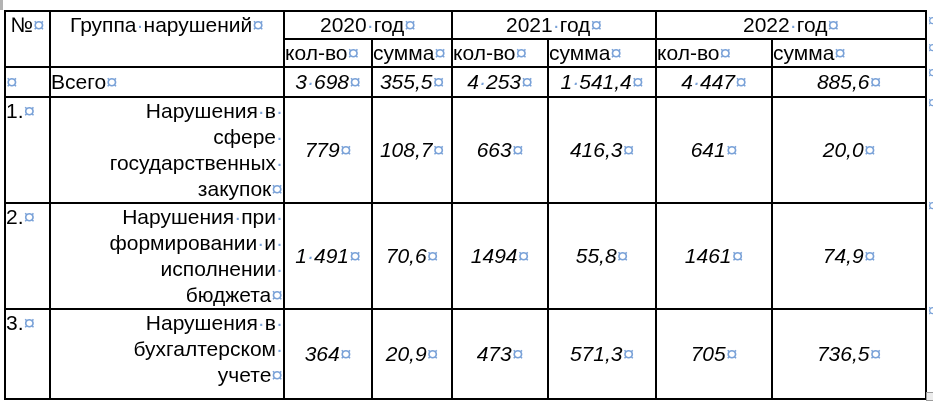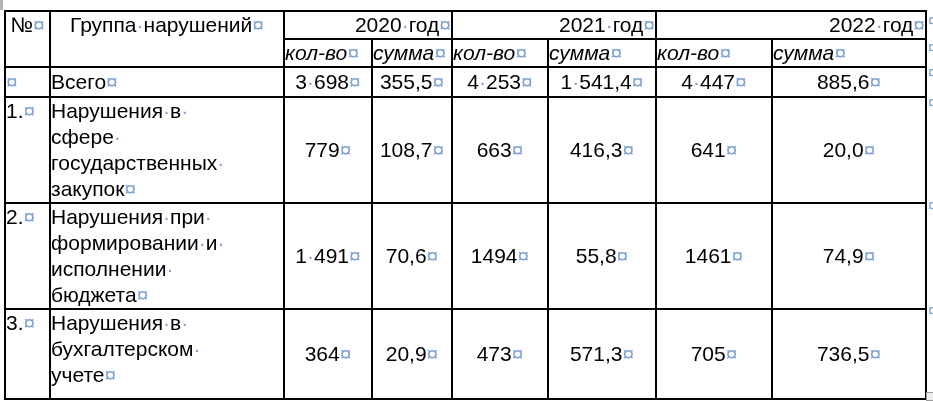--- a/index.html
+++ b/index.html
@@ -7,33 +7,33 @@
               font-family:"Liberation Sans", sans-serif; }
   .page { position:relative; width:933px; height:401px; background:#ffffff; }
 
   table.vt { position:absolute; left:4px; top:10px; width:922px;
              border-collapse:collapse; table-layout:fixed; }
   table.vt td { border:2px solid #000; font-size:21px; color:#000;
                 padding:0; overflow:hidden; line-height:26px; }
 
   
   tr.rA { height:27px; }
-  tr.rB { height:25px;font-style:italic; }
+  tr.rB { height:25px; }
   tr.rC { height:30px; }
   tr.r1 { height:103px; }
   tr.r2 { height:105px; }
   tr.r3 { height:90px; }
   td.mid { vertical-align:middle; }
   td.lft { text-align:left; padding-left:7px; }
-  td.grp { text-align:left; padding-left:12px; padding-right:2px; vertical-align:top; padding-top:1px; }
+  td.grp { text-align:right; padding-left:12px; padding-right:2px; vertical-align:top; padding-top:1px; }
   td.rgt { text-align:left; }
   td.num { text-align:left; padding-left:7px; vertical-align:top; padding-top:1px; }
-  td.val { text-align:center; vertical-align:middle; }
+  td.val { text-align:center; vertical-align:middle;font-style:italic; }
   td.sub { text-align:left; padding-left:8px; vertical-align:middle; line-height:23px; }
-  td.yr  { text-align:right; vertical-align:middle; line-height:25px; }
+  td.yr  { text-align:center; vertical-align:middle; line-height:25px; }
   td.hdc { text-align:center; vertical-align:top; padding-top:1px; }
 
   
   .mk { color:#7aa2d8; }
 
   
   .row-end-mark { position:absolute; left:928px; width:10px; color:#7aa2d8;
                   font-size:16px; line-height:16px; overflow:hidden; }
 
   .corner-sliver { position:absolute; left:0; top:0; width:3px; height:10px; background:#b3b3b3; }

